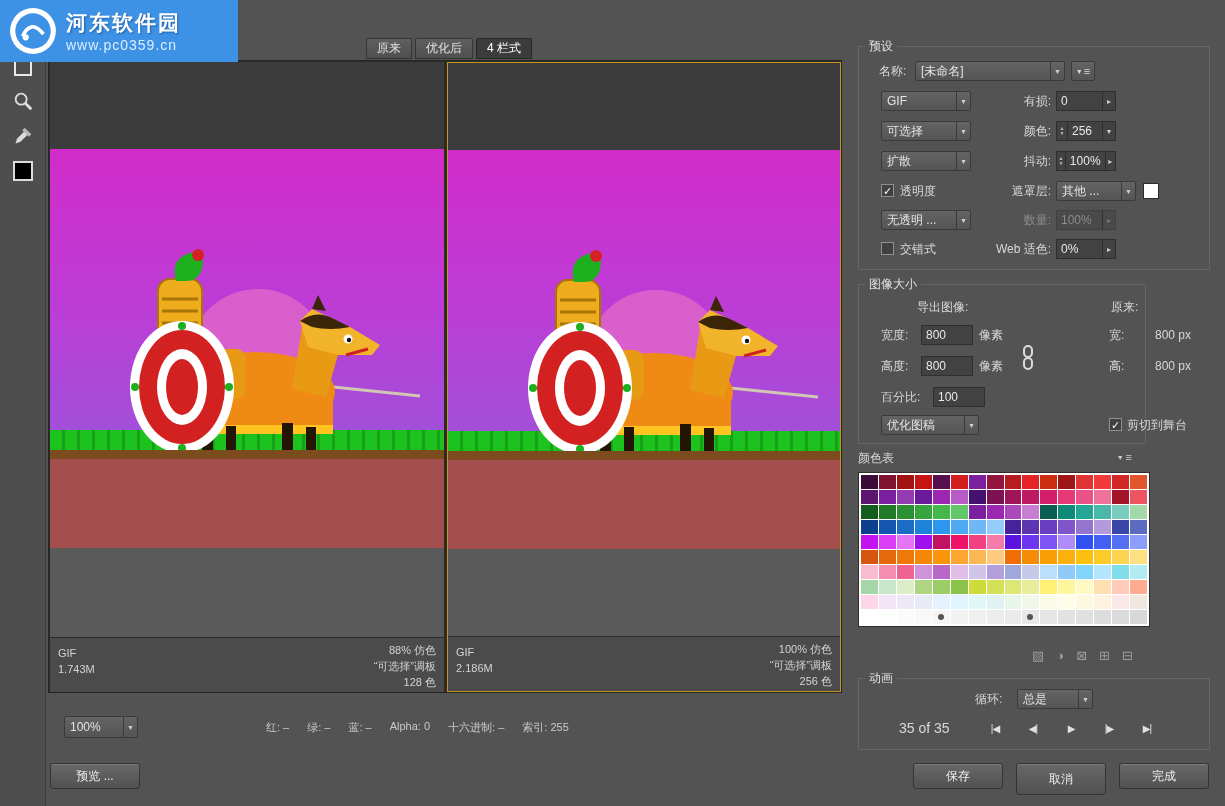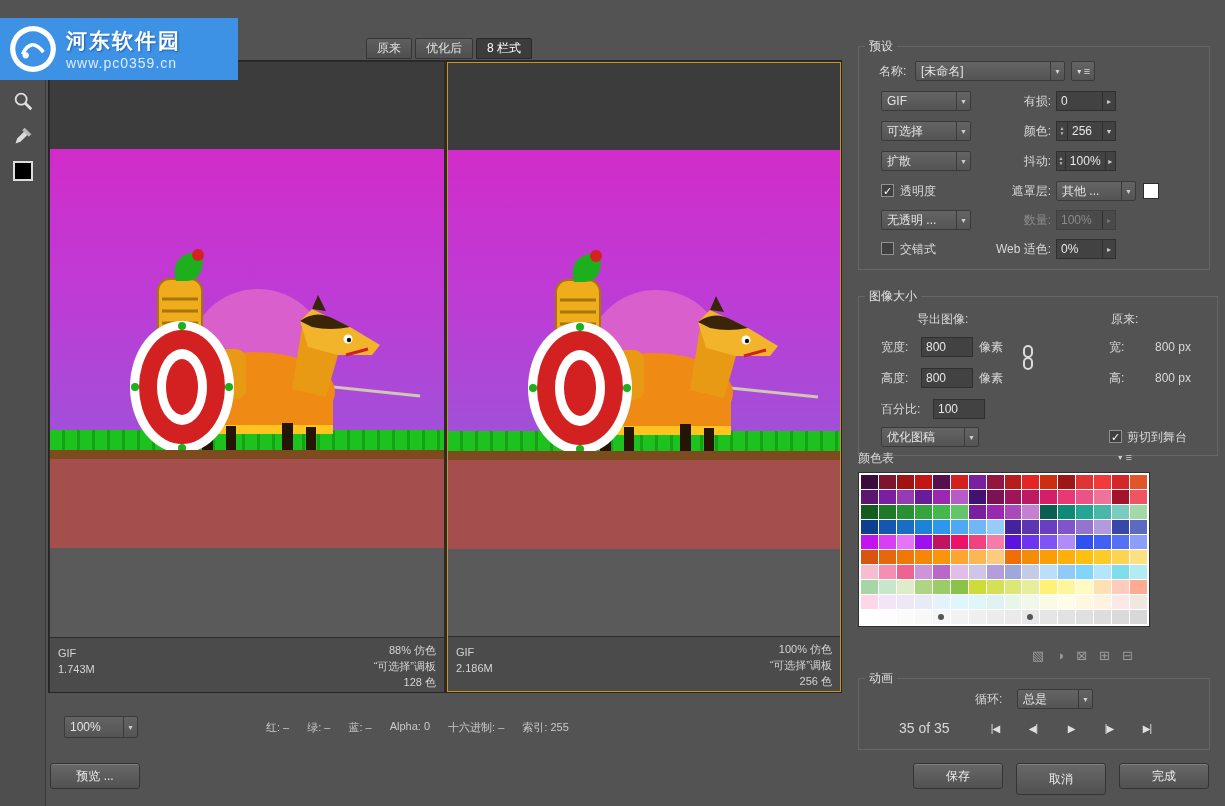--- a/index.html
+++ b/index.html
@@ -5,21 +5,21 @@
   * { box-sizing: border-box; margin: 0; padding: 0; }
   body { font-family: "Liberation Sans", "DejaVu Sans", sans-serif; background: #2a2a2a; }
   #screen { position: relative; width: 1225px; height: 806px; background: #535353; overflow: hidden; }
 
   
   .titlebar { position: absolute; left:0; top:0; width:1225px; height:24px; background:#3d3d3d; border-bottom:1px solid #2a2a2a; }
   .titlebar .title { position:absolute; left:0; right:0; top:0; height:24px; line-height:24px; text-align:center; font-size:12px; color:#d8d8d8; }
   .close-btn { position:absolute; right:0; top:0; width:38px; height:24px; background:#e14545; color:#fff; font-size:12px; display:flex; align-items:center; justify-content:center; cursor:default; }
 
   
-  .watermark { position:absolute; left:0; top:18px; width:238px; height:62px; background:#3e92e6; z-index:60; display:flex; align-items:center; padding-left:8px; }
+  .watermark { position:absolute; left:0; top:0; width:238px; height:62px; background:#3e92e6; z-index:60; display:flex; align-items:center; padding-left:8px; }
   .wm-text { margin-left:8px; }
   .wm-title { font-size:21px; font-weight:bold; color:#ffffff; text-shadow:1px 1px 2px #1d5fa8; letter-spacing:2px; }
   .wm-url { font-size:14px; color:#dcecff; letter-spacing:1px; }
 
   
   .toolcol { position:absolute; left:0; top:24px; width:46px; height:782px; background:#4e4e4e; border-right:1px solid #3a3a3a; }
   .tool { position:absolute; left:8px; width:30px; height:30px; display:flex; align-items:center; justify-content:center; }
   .hand-sq { width:18px; height:18px; border:2px solid #e8e8e8; }
   .swatch-black { width:20px; height:20px; background:#000; border:2px solid #dcdcdc; }
 
@@ -121,21 +121,21 @@
       </svg>
     </div>
     <div class="tool" style="top:132px;">
         <div class="swatch-black"></div>
       </div>
   </div>
 
   <div class="tabs">
     <div class="tab">原来</div>
     <div class="tab">优化后</div>
-    <div class="tab active">8 栏式</div>
+    <div class="tab active">4 栏式</div>
   </div>
 
   <div class="preview-wrap">
 
     <div class="pane p1">
       <div class="pane-canvas">
         <div class="scene">
           <div class="sky"></div>
           <div class="sun"></div>
           <svg class="knight" viewBox="0 0 394 301">
@@ -306,21 +306,21 @@
 
     <div class="checkbox" style="left:22px; top:195px;"></div>
     <div class="lbl" style="left:41px; top:192px;">交错式</div>
     <div class="lbl right" style="left:100px; top:192px; width:92px;">Web 适色:</div>
     <div class="field" style="left:197px; top:192px; width:60px;">
       <span class="val">0%</span>
       <span class="side-btn">▸</span>
     </div>
   </div>
 
-  <div class="groupbox" style="left:858px; top:296px; width:360px; height:160px;">
+  <div class="groupbox" style="left:858px; top:284px; width:288px; height:160px;">
     <div class="gb-title">图像大小</div>
 
     <div class="lbl" style="left:58px; top:12px;">导出图像:</div>
     <div class="lbl" style="left:252px; top:12px;">原来:</div>
 
     <div class="lbl" style="left:22px; top:40px;">宽度:</div>
     <div class="field" style="left:62px; top:40px; width:52px;">
       <span class="val">800</span>
     </div>
     <div class="lbl" style="left:120px; top:40px;">像素</div>

